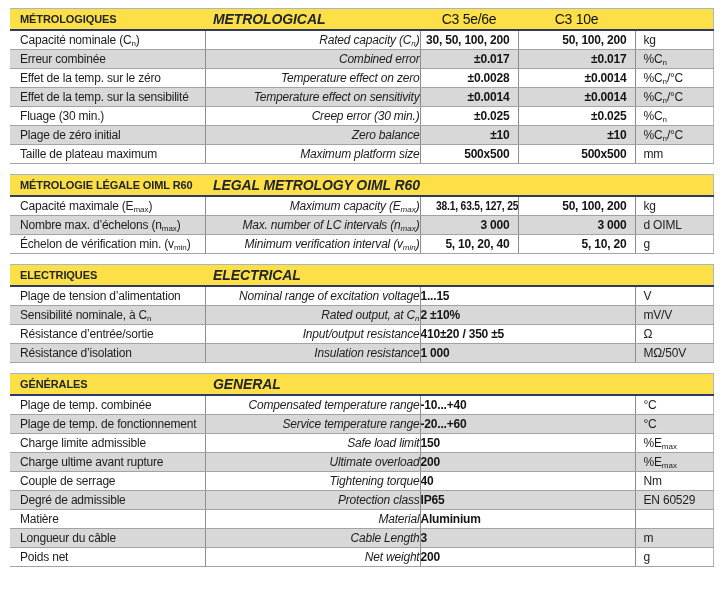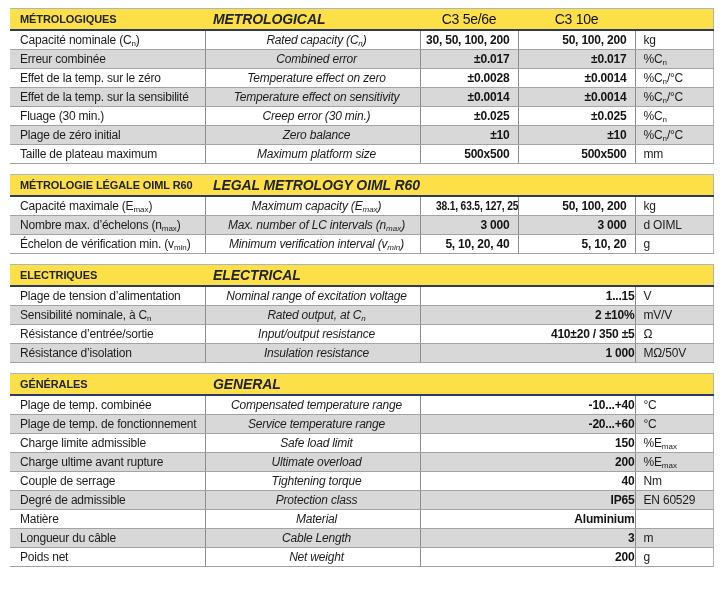--- a/index.html
+++ b/index.html
@@ -78,29 +78,29 @@
     white-space: nowrap;
   }
   tbody tr:nth-child(even) td { background: #d8d8d8; }
 
   td.cell-en, td.cell-v1, td.cell-v2, td.cell-merged, td.cell-unit {
     border-left: 1px solid #8c8c8c;
   }
   td.cell-unit { border-right: 1px solid #b4b4b4; }
 
   td.cell-fr   { text-align: left;  padding-left: 10px; }
-  td.cell-en   { text-align: center;  padding-left: 8px; font-style: italic; }
+  td.cell-en   { text-align: right;  padding-left: 8px; font-style: italic; }
   td.cell-v1, td.cell-v2 {
     text-align: right;
     padding-right: 8px;
     font-weight: bold;
     color: #141414;
   }
   td.cell-merged {
-    text-align: right;
+    text-align: left;
     font-weight: bold;
     color: #141414;
   }
   td.cell-unit { text-align: left; padding-left: 8px; }
 
   .fit {
     display: inline-block;
     white-space: nowrap;
     vertical-align: middle;
   }

